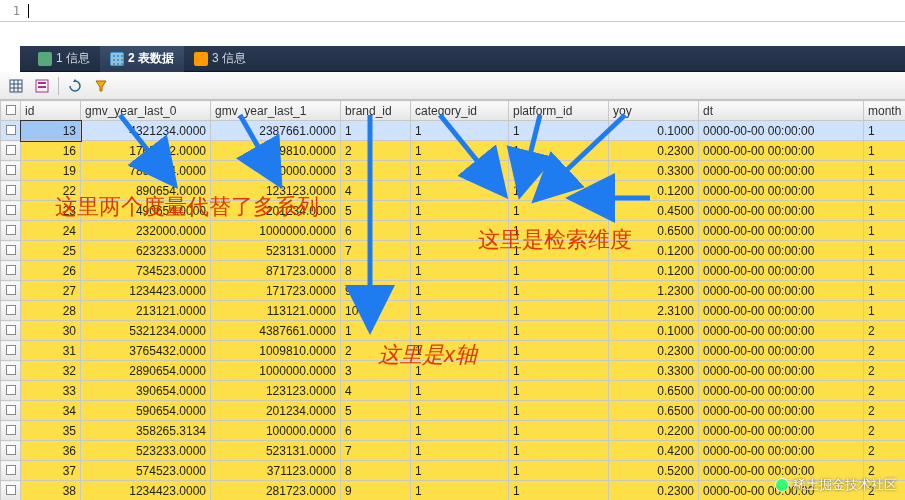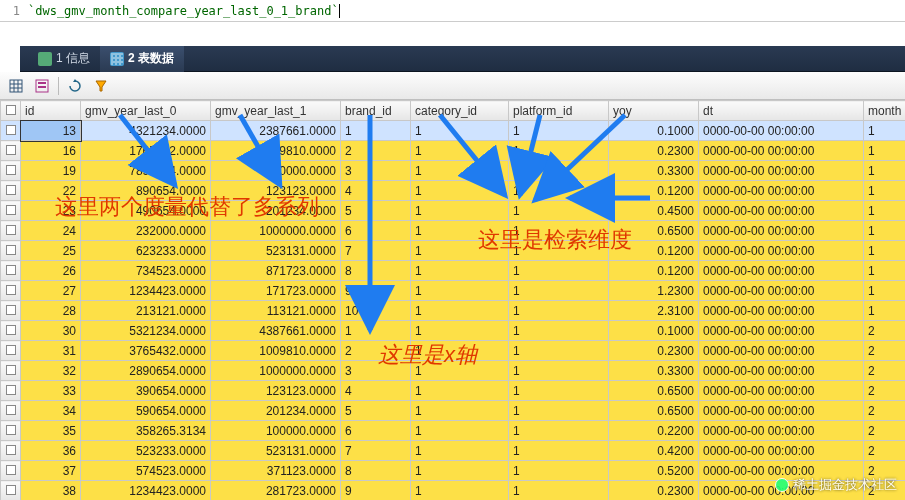--- a/index.html
+++ b/index.html
@@ -34,33 +34,36 @@
   .overlay { position: absolute; inset: 0; pointer-events: none; z-index: 30; }
   .anno { position:absolute; color:#e03800; font-size:22px; font-weight: 500; white-space:nowrap; }
   
   .c-id{width:60px;} .c-g0{width:130px;} .c-g1{width:130px;} .c-b{width:70px;} .c-cat{width:98px;} .c-plat{width:100px;} .c-yoy{width:90px;} .c-dt{width:165px;} .c-month{width:48px;}
 </style>
 </head>
 <body>
 
 <div class="editor-bar">
   <span class="editor-line-no">1</span>
-  <span class="editor-text">`dws_gmv_month_compare_year_last_0_1_brand`</span>
   <span class="editor-cursor"></span>
 </div>
 <div class="spacer"></div>
 
 <div class="tabs-bar">
   <div class="tab">
     <span class="tab-icon icon-info"></span>
     <span>1 信息</span>
   </div>
   <div class="tab active">
     <span class="tab-icon icon-grid"></span>
     <span>2 表数据</span>
+  </div>
+  <div class="tab">
+    <span class="tab-icon icon-info3"></span>
+    <span>3 信息</span>
   </div>
 </div>
 
 <div class="toolbar">
   <span class="tool-btn">
       <svg width="14" height="14">
         <rect x="1" y="1" width="12" height="12" fill="none" stroke="#357" stroke-width="1"></rect>
         <line x1="1" y1="5" x2="13" y2="5" stroke="#357"></line>
         <line x1="1" y1="9" x2="13" y2="9" stroke="#357"></line>
         <line x1="5" y1="1" x2="5" y2="13" stroke="#357"></line>

